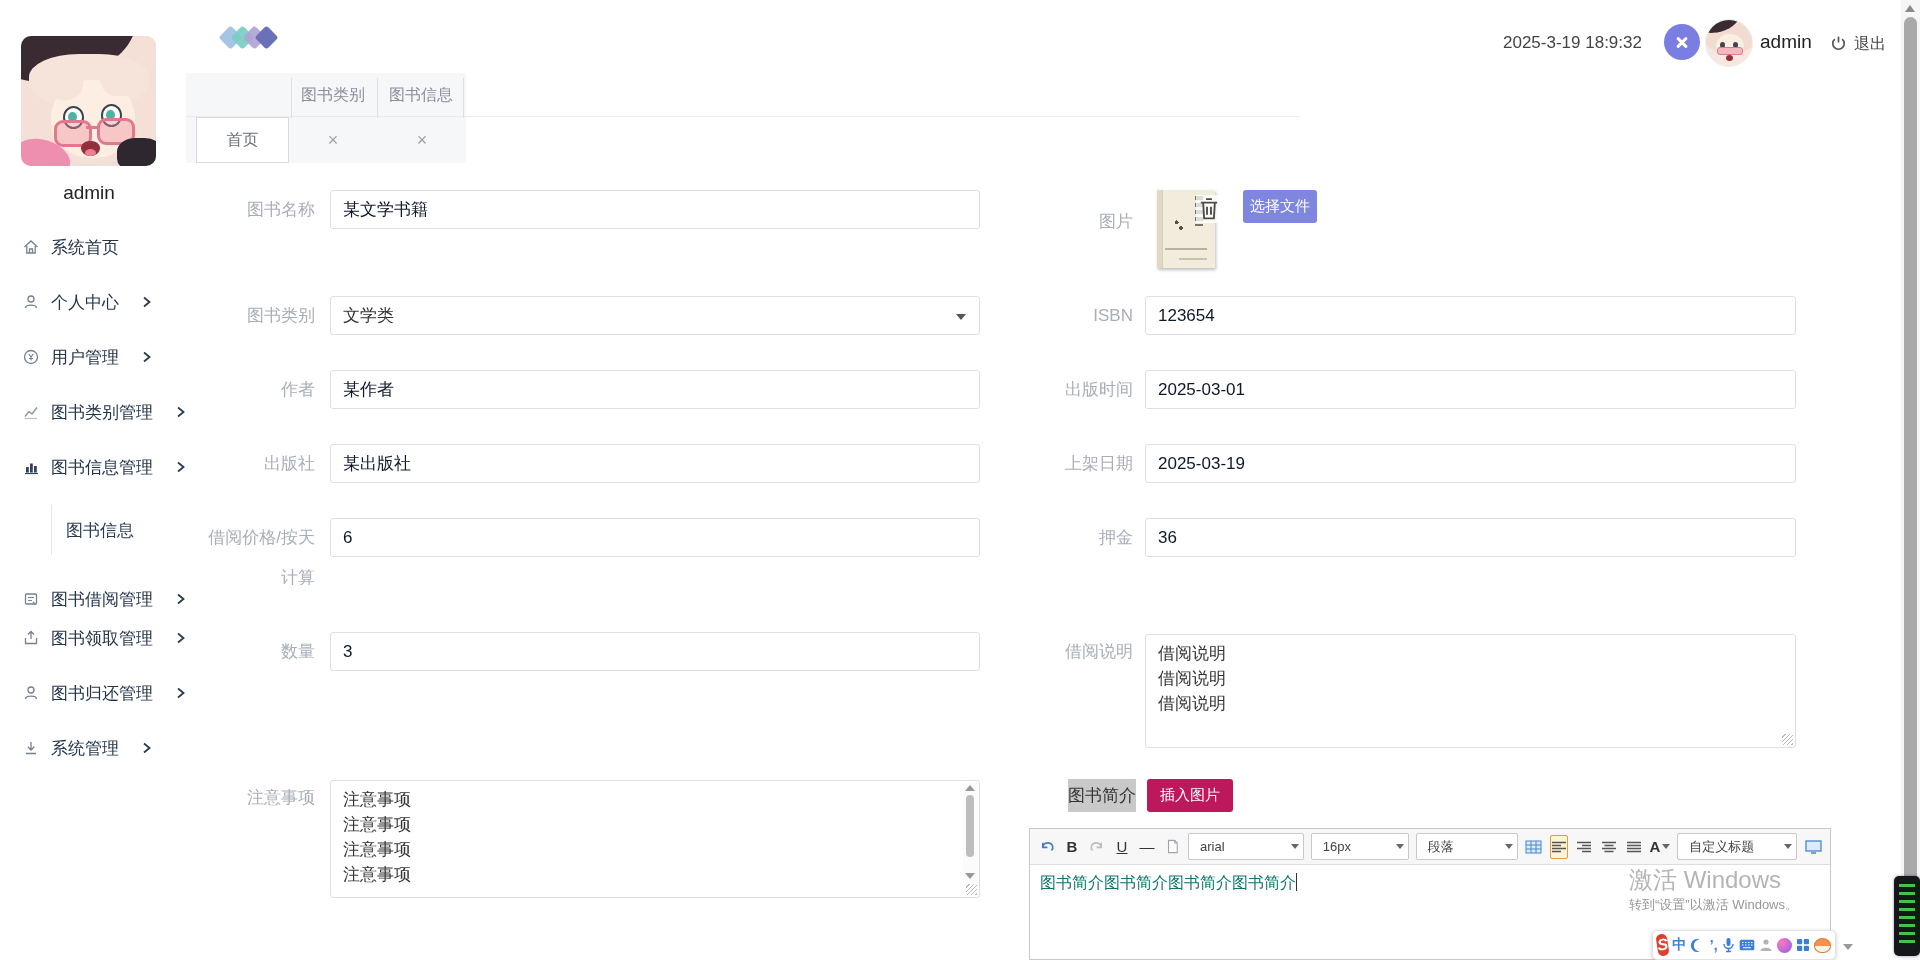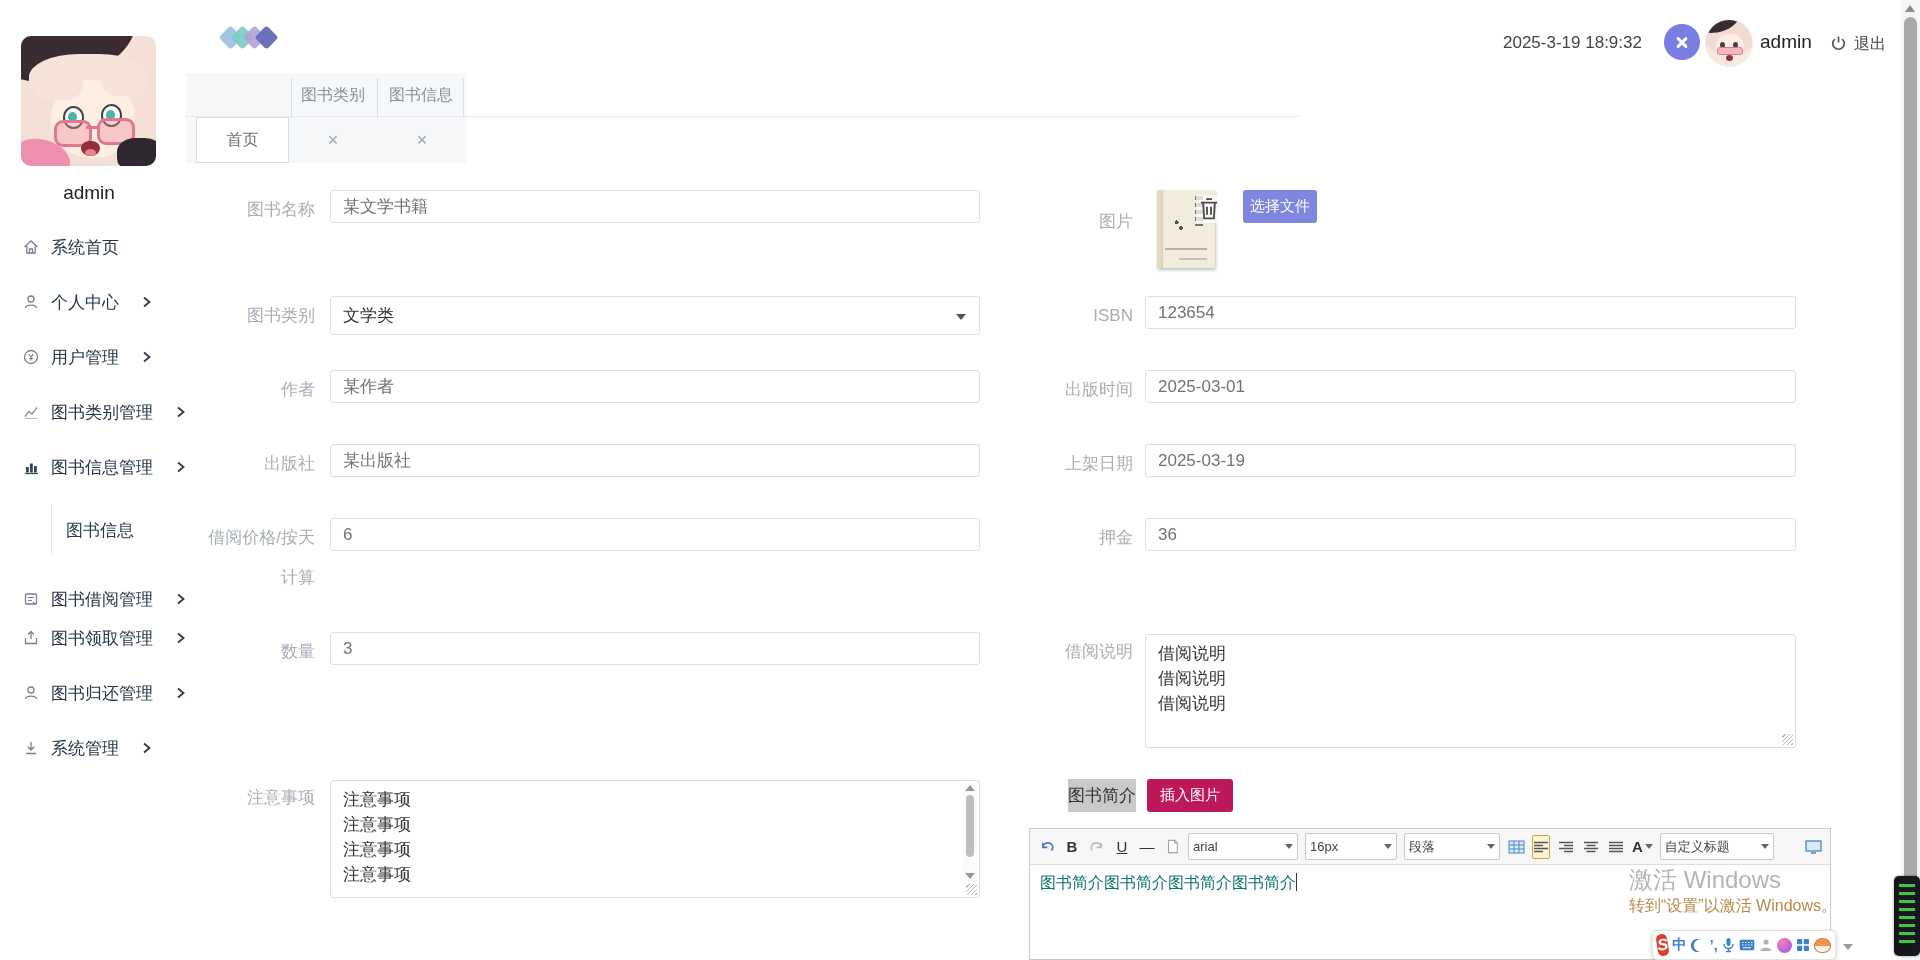--- a/index.html
+++ b/index.html
@@ -31,22 +31,22 @@
   .tab-sep{position:absolute;top:78px;width:1px;height:40px;background:#dcdfe4;}
   .tab-lbl{position:absolute;top:85px;font-size:16px;color:#8a9099;cursor:pointer;}
   .tab-underline{position:absolute;left:186px;top:116px;width:1114px;height:1px;background:#e9ebef;}
   .tab-home{position:absolute;left:196px;top:117px;width:93px;height:46px;background:#fff;border:1px solid #d8dce2;box-sizing:border-box;
             display:flex;align-items:center;justify-content:center;font-size:16px;color:#6a7076;cursor:pointer;}
   .tab-x{position:absolute;top:117px;width:60px;height:46px;display:flex;align-items:center;justify-content:center;font-size:18px;color:#9aa3ad;cursor:pointer;}
 
   
   .flabel{position:absolute;width:140px;text-align:right;font-size:17px;color:#a8aeb8;line-height:39px;}
   .flabel-r{position:absolute;width:160px;text-align:right;font-size:17px;color:#a8aeb8;line-height:39px;}
-  .finput{position:absolute;height:33px;border:1px solid #dcdfe6;border-radius:3px;box-sizing:border-box;
-          font-size:17px;color:#737373;padding:0 12px;font-family:inherit;background:#fff;outline:none;}
+  .finput{position:absolute;height:39px;border:1px solid #dcdfe6;border-radius:3px;box-sizing:border-box;
+          font-size:17px;color:#0f172a;padding:0 12px;font-family:inherit;background:#fff;outline:none;}
   .fselect{position:absolute;height:39px;border:1px solid #dcdfe6;border-radius:3px;box-sizing:border-box;background:#fff;
            font-size:17px;color:#333;line-height:37px;padding:0 12px;cursor:pointer;}
   .fselect .caret{position:absolute;right:13px;top:17px;width:0;height:0;border-left:5px solid transparent;border-right:5px solid transparent;border-top:6px solid #555;}
   .ftextarea{position:absolute;border:1px solid #dcdfe6;border-radius:3px;box-sizing:border-box;resize:none;overflow:hidden;
              font-size:17px;line-height:25px;color:#333;padding:6px 12px;font-family:inherit;outline:none;}
   .resize-grip{position:absolute;width:11px;height:11px;
       background:repeating-linear-gradient(135deg,transparent 0 2px,#b9b9b9 2px 3px);cursor:nwse-resize;}
   .ta-scroll{position:absolute;width:14px;background:#fbfbfb;}
   .ta-scroll .tthumb{position:absolute;left:3px;width:8px;background:#bdbdbd;border-radius:4px;}
   .tri-up{width:0;height:0;border-left:5px solid transparent;border-right:5px solid transparent;border-bottom:6px solid #999;margin:2px auto;}
@@ -59,29 +59,29 @@
   .book-thumb{position:absolute;left:1157px;top:190px;width:58px;height:78px;background:#f2ecdc;box-shadow:1px 2px 3px rgba(0,0,0,.25);}
   .book-spine{position:absolute;left:0;top:0;width:5px;height:78px;background:#e2d9c2;border-right:1px solid #d8cfb8;}
   .trash-btn{position:absolute;left:1196px;top:195px;width:26px;height:28px;cursor:pointer;background:rgba(255,255,255,.75);}
 
   
   .editor{position:absolute;left:1029px;top:828px;width:802px;height:132px;border:1px solid #c9c9c9;box-sizing:border-box;background:#fff;}
   .ed-toolbar{position:absolute;left:0;top:0;width:100%;height:36px;background:#f7f7f7;border-bottom:1px solid #ddd;box-sizing:border-box;
               display:flex;align-items:center;gap:7px;padding:0 8px;}
   .tbtn{display:inline-flex;align-items:center;justify-content:center;min-width:18px;height:24px;cursor:pointer;font-size:15px;color:#333;}
   .tb-select{position:relative;height:25px;border:1px solid #c8c8c8;background:#fff;border-radius:2px;display:flex;align-items:center;
-             padding:0 16px 0 4px;font-size:13px;color:#444;cursor:pointer;}
+             padding:0 16px 0 11px;font-size:13px;color:#444;cursor:pointer;}
   .tb-select .caret{position:absolute;right:4px;top:10px;width:0;height:0;border-left:4px solid transparent;border-right:4px solid transparent;border-top:5px solid #666;}
   .tbtn.active{background:#fdf3d7;border:1px solid #d9a13c;border-radius:2px;box-sizing:border-box;}
   .ed-content{position:absolute;left:0;top:36px;width:100%;height:94px;padding:8px 10px;box-sizing:border-box;font-size:16px;color:#0f766e;cursor:text;}
   .cursor-bar{display:inline-block;width:1px;height:18px;background:#333;vertical-align:-3px;}
 
   
   .wm1{position:absolute;left:1629px;top:864px;font-size:24px;color:#9b9b9b;opacity:.75;}
-  .wm2{position:absolute;left:1629px;top:896px;font-size:16px;color:#a16207;opacity:.75;}
+  .wm2{position:absolute;left:1629px;top:896px;font-size:13px;color:#737373;opacity:.75;}
   .ime-bar{position:absolute;left:1652px;top:930px;width:184px;height:30px;background:#fff;border:1px solid #e3e3e3;border-radius:5px;
            box-shadow:0 1px 4px rgba(0,0,0,.2);display:flex;align-items:center;gap:4px;padding:0 4px;box-sizing:border-box;}
   .ime-ic{width:17px;height:20px;display:inline-flex;align-items:center;justify-content:center;font-size:14px;cursor:pointer;}
   .sogou-s{width:22px;height:22px;background:#e03e2d;border-radius:5px;transform:rotate(-9deg);color:#fff;font-weight:bold;font-style:italic;
            font-size:16px;display:flex;align-items:center;justify-content:center;cursor:pointer;}
   .ime-caret{position:absolute;left:1843px;top:944px;width:0;height:0;border-left:5px solid transparent;border-right:5px solid transparent;border-top:6px solid #9a9a9a;cursor:pointer;}
 
   .vscroll{position:absolute;left:1901px;top:0;width:19px;height:960px;background:#f6f6f6;}
   .vs-thumb{position:absolute;left:3px;top:17px;width:13px;height:882px;background:#a9a9a9;border-radius:7px;cursor:pointer;}
   .vs-arr{position:absolute;left:4px;width:0;height:0;border-left:5.5px solid transparent;border-right:5.5px solid transparent;cursor:pointer;}

